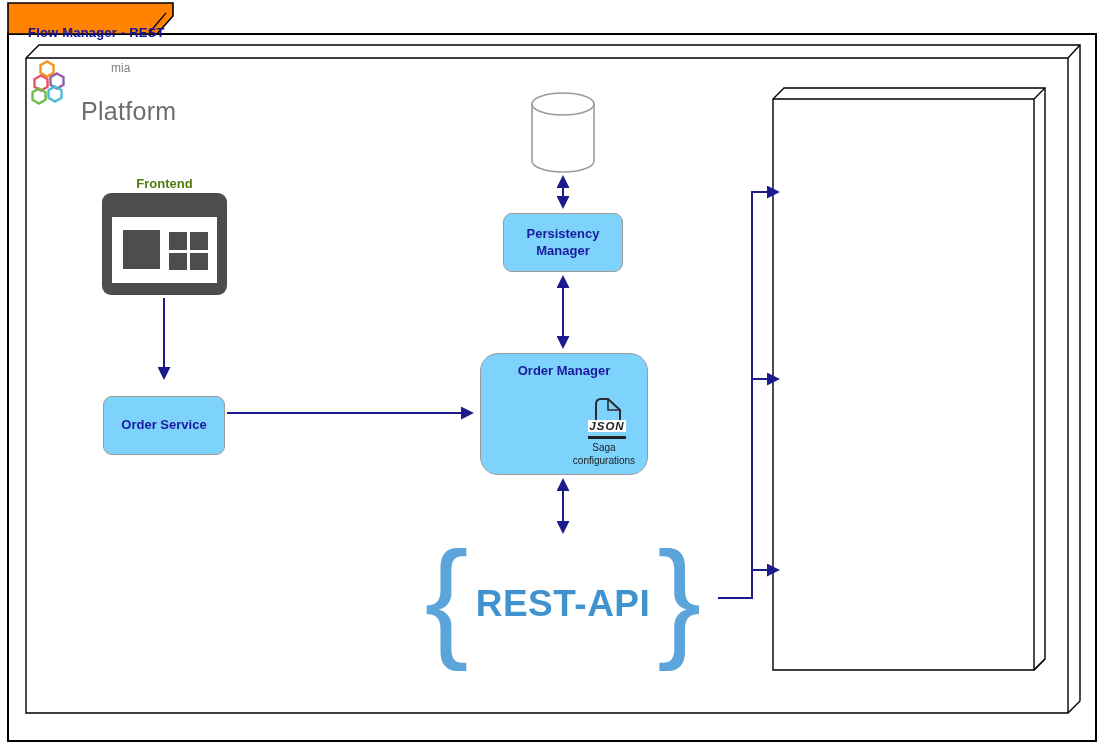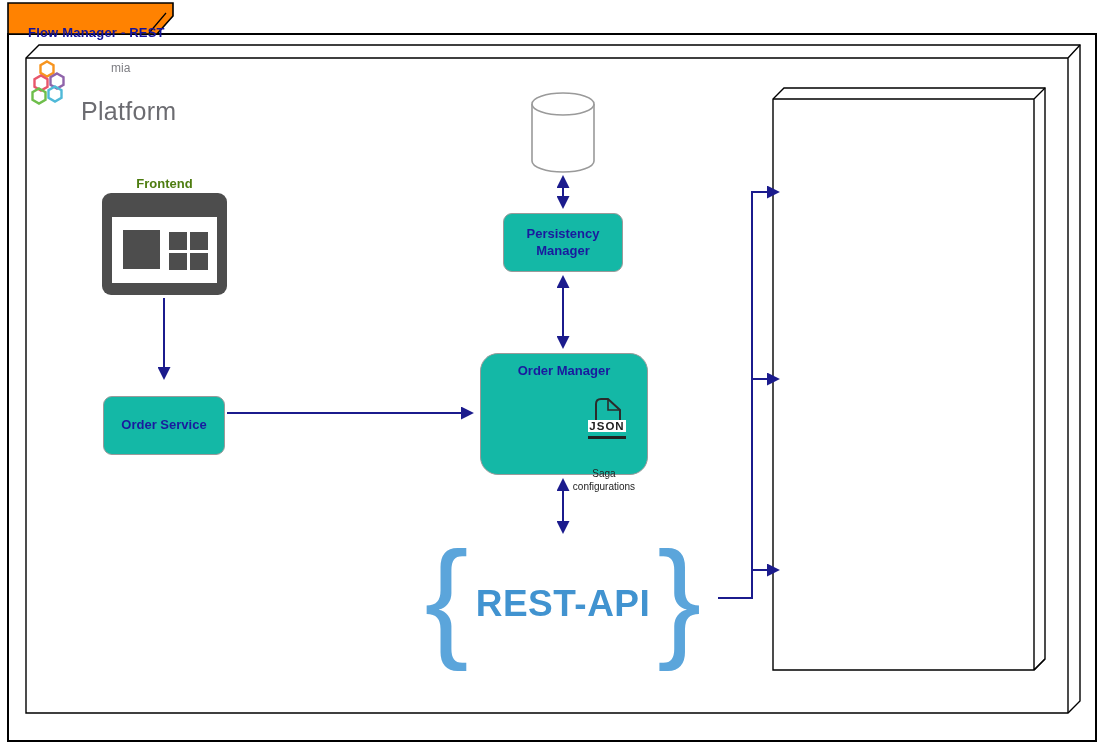--- a/index.html
+++ b/index.html
@@ -5,21 +5,21 @@
   html,body{margin:0;padding:0;background:#fff;}
   .stage{
     position:relative;width:1106px;height:750px;overflow:hidden;background:#fff;
     font-family:"Liberation Sans","DejaVu Sans",sans-serif;
   }
   .lbl{
     position:absolute;color:#4d7c0f;font-weight:bold;font-size:13px;
     text-align:center;line-height:1.25;
   }
   .box{
-    position:absolute;background:#14b8a6;border:1.5px solid #9A9A9A;
+    position:absolute;background:#7dd3fc;border:1.5px solid #9A9A9A;
     display:flex;align-items:center;justify-content:center;text-align:center;
     color:#1A1A9E;font-weight:bold;font-size:13px;line-height:1.3;
     box-sizing:border-box;z-index:1;
   }
   .svg-layer{position:absolute;left:0;top:0;z-index:5;pointer-events:none;}
   .tab-title{
     position:absolute;left:28px;top:25px;width:150px;z-index:6;
     color:#14149C;font-weight:bold;font-size:13px;letter-spacing:.2px;
   }
   .logo-mia{position:absolute;left:111px;top:61px;font-size:12px;color:#7E7E83;z-index:2;}
@@ -31,24 +31,24 @@
   
   .rest-wrap{
     position:absolute;left:413px;top:546px;width:300px;height:116px;z-index:1;
     display:flex;align-items:center;justify-content:center;gap:7px;white-space:nowrap;
   }
   .brace{font-size:132px;line-height:.8;color:#5BA5DB;position:relative;top:-5px;font-weight:normal;}
   .rest-text{font-size:37px;font-weight:bold;color:#4193D0;letter-spacing:.5px;}
   
   .json-word{position:absolute;left:585px;top:420px;width:44px;text-align:center;z-index:6;
     font-size:11.5px;font-weight:bold;letter-spacing:1px;color:#222;}
-  .json-word span{background:#fff;padding:0 1px;}
+  .json-word span{background:#fff;padding:0 1px;font-style:italic;}
   .json-underline{position:absolute;left:588px;top:436px;width:38px;height:2.5px;background:#222;z-index:6;}
   .saga{position:absolute;left:563px;top:442px;width:82px;text-align:center;z-index:6;
-    font-size:10px;color:#222;line-height:1.25;font-weight:normal;margin-top:26px;}
+    font-size:10px;color:#222;line-height:1.25;font-weight:normal;}
 </style>
 </head>
 <body>
 
 <div class="stage">
 
   <svg class="svg-layer" width="1106" height="750" viewBox="0 0 1106 750">
     <defs>
       <marker id="ah" viewBox="0 0 10 10" refX="8.5" refY="5" markerWidth="6.5" markerHeight="6.5" orient="auto-start-reverse">
         <path d="M0,0 L10,5 L0,10 Z" fill="#1B1B8D"></path>

